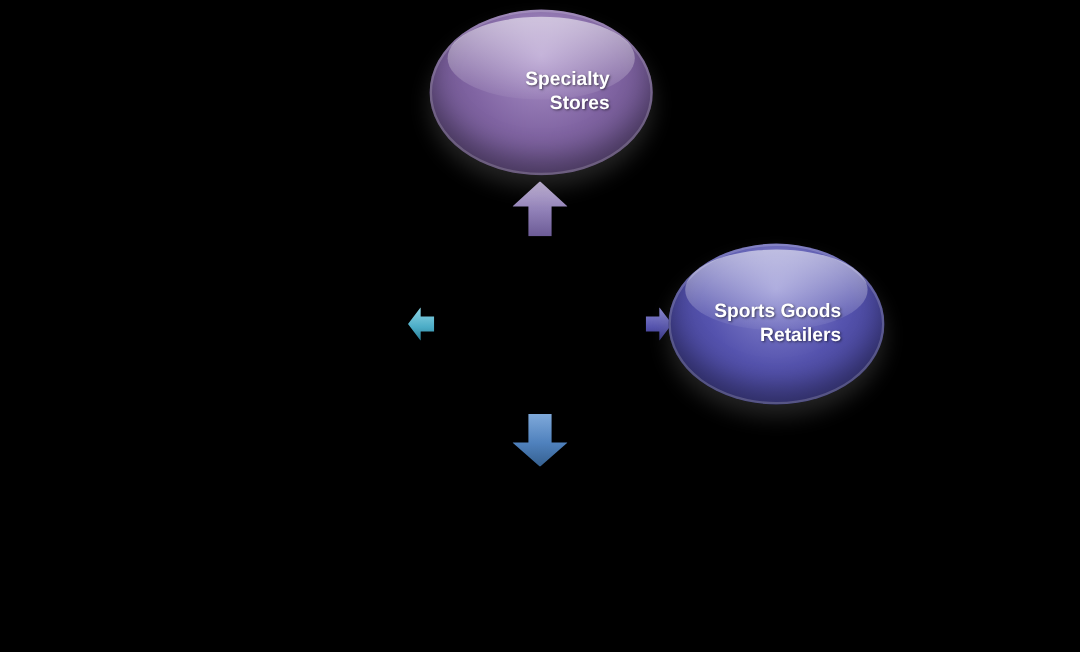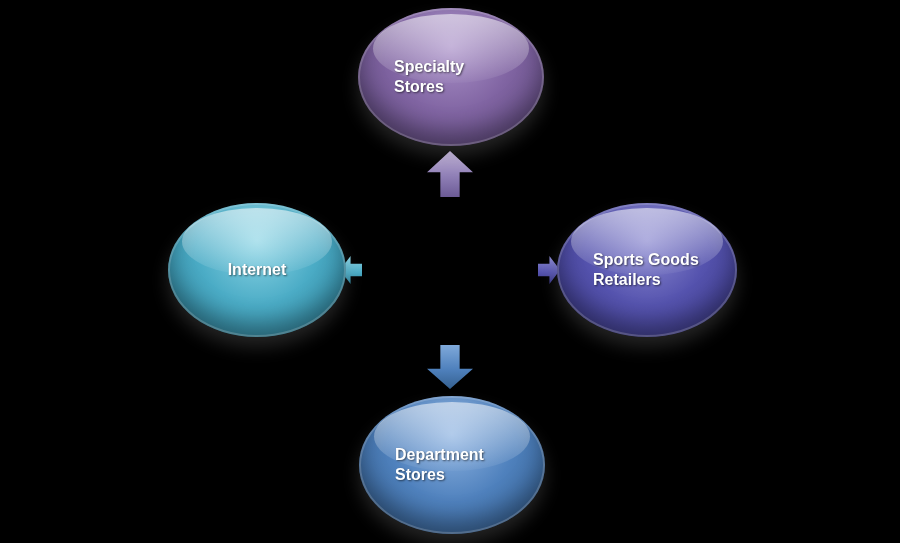--- a/index.html
+++ b/index.html
@@ -19,21 +19,21 @@
     height: 543px;
     background: #000000;
   }
   
   .node {
     position: absolute;
     border-radius: 50%;
     display: flex;
     align-items: center;
     justify-content: center;
-    text-align: left;
+    text-align: right;
     color: #ffffff;
     font-weight: bold;
     font-size: 16px;
     line-height: 1.25;
     padding: 0 36px;
     box-sizing: border-box;
     text-shadow: 1px 1px 2px rgba(0,0,0,0.55);
     box-shadow: 0 10px 18px rgba(130,130,130,0.28),
                 inset 0 0 0 2px rgba(255,255,255,0.18),
                 inset 0 -14px 22px rgba(0,0,0,0.35);
@@ -106,31 +106,25 @@
 </style>
 </head>
 <body>
 
 <div class="canvas">
 
   <div class="node node-top">
     <span class="node-label">Specialty Stores</span>
   </div>
 
-  <div class="node node-left">
-    <span class="node-label">Internet</span>
-  </div>
 
 
   <div class="node node-right">
     <span class="node-label">Sports Goods Retailers</span>
   </div>
 
-  <div class="node node-bottom">
-    <span class="node-label">Department Stores</span>
-  </div>
 
   <div class="arrow arrow-up"></div>
   <div class="arrow arrow-down"></div>
   <div class="arrow arrow-left"></div>
   <div class="arrow arrow-right"></div>
 
 </div>
 
 </body></html>

